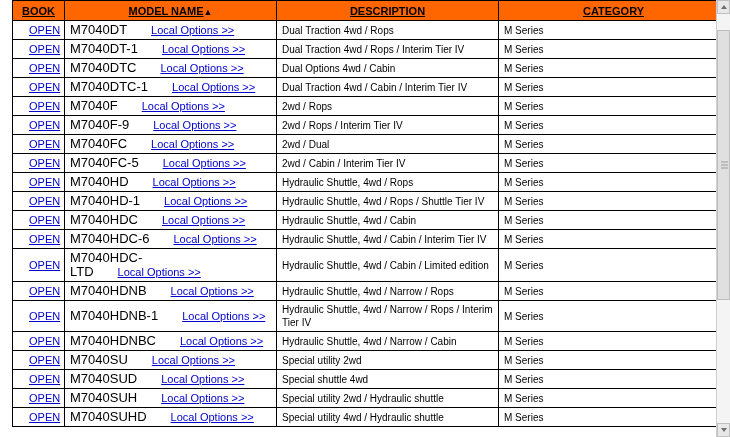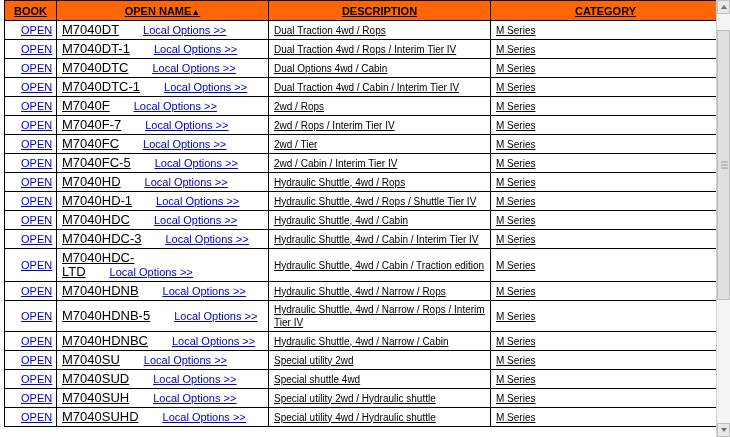--- a/index.html
+++ b/index.html
@@ -15,28 +15,27 @@
   }
   .app {
     position: relative;
     width: 730px;
     height: 437px;
     box-sizing: border-box;
     background: #ffffff;
   }
   .table-wrap {
     position: absolute;
-    left: 4px;
+    left: 12px;
     top: 0;
     width: 716px;
     height: 437px;
     overflow: hidden;
     box-sizing: border-box;
     border-right: 1px solid #b0b0b0;
-    text-decoration: underline;
   }
   table.grid {
     border-collapse: collapse;
     table-layout: fixed;
     width: 716px;
     font-size: 11px;
     color: #000000;
   }
   table.grid col.c-book  { width: 52px; }
   table.grid col.c-model { width: 212px; }
@@ -180,21 +179,21 @@
         <col class="c-model">
         <col class="c-desc">
         <col class="c-cat">
       </colgroup>
       <thead>
         <tr>
           <th>
             <span class="hdr-link">BOOK</span>
           </th>
           <th>
-            <span class="hdr-link">OPEN NAME</span><span class="sort-arrow">▲</span>
+            <span class="hdr-link">MODEL NAME</span><span class="sort-arrow">▲</span>
           </th>
           <th>
             <span class="hdr-link">DESCRIPTION</span>
           </th>
           <th>
             <span class="hdr-link">CATEGORY</span>
           </th>
         </tr>
       </thead>
       <tbody id="rows-body">
@@ -223,28 +222,28 @@
             <td class="cat">M Series</td>
           </tr>
           <tr>
             <td class="book"><span class="open-link">OPEN</span></td>
             <td><span class="model-code">M7040F</span><span class="local-link">Local Options &gt;&gt;</span></td>
             <td class="desc">2wd / Rops</td>
             <td class="cat">M Series</td>
           </tr>
           <tr>
             <td class="book"><span class="open-link">OPEN</span></td>
-            <td><span class="model-code">M7040F-7</span><span class="local-link">Local Options &gt;&gt;</span></td>
+            <td><span class="model-code">M7040F-9</span><span class="local-link">Local Options &gt;&gt;</span></td>
             <td class="desc">2wd / Rops / Interim Tier IV</td>
             <td class="cat">M Series</td>
           </tr>
           <tr>
             <td class="book"><span class="open-link">OPEN</span></td>
             <td><span class="model-code">M7040FC</span><span class="local-link">Local Options &gt;&gt;</span></td>
-            <td class="desc">2wd / Tier</td>
+            <td class="desc">2wd / Dual</td>
             <td class="cat">M Series</td>
           </tr>
           <tr>
             <td class="book"><span class="open-link">OPEN</span></td>
             <td><span class="model-code">M7040FC-5</span><span class="local-link">Local Options &gt;&gt;</span></td>
             <td class="desc">2wd / Cabin / Interim Tier IV</td>
             <td class="cat">M Series</td>
           </tr>
           <tr>
             <td class="book"><span class="open-link">OPEN</span></td>
@@ -259,39 +258,39 @@
             <td class="cat">M Series</td>
           </tr>
           <tr>
             <td class="book"><span class="open-link">OPEN</span></td>
             <td><span class="model-code">M7040HDC</span><span class="local-link">Local Options &gt;&gt;</span></td>
             <td class="desc">Hydraulic Shuttle, 4wd / Cabin</td>
             <td class="cat">M Series</td>
           </tr>
           <tr>
             <td class="book"><span class="open-link">OPEN</span></td>
-            <td><span class="model-code">M7040HDC-3</span><span class="local-link">Local Options &gt;&gt;</span></td>
+            <td><span class="model-code">M7040HDC-6</span><span class="local-link">Local Options &gt;&gt;</span></td>
             <td class="desc">Hydraulic Shuttle, 4wd / Cabin / Interim Tier IV</td>
             <td class="cat">M Series</td>
           </tr>
           <tr>
             <td class="book"><span class="open-link">OPEN</span></td>
             <td><span class="model-code">M7040HDC-LTD</span><span class="local-link">Local Options &gt;&gt;</span></td>
-            <td class="desc">Hydraulic Shuttle, 4wd / Cabin / Traction edition</td>
+            <td class="desc">Hydraulic Shuttle, 4wd / Cabin / Limited edition</td>
             <td class="cat">M Series</td>
           </tr>
           <tr>
             <td class="book"><span class="open-link">OPEN</span></td>
             <td><span class="model-code">M7040HDNB</span><span class="local-link">Local Options &gt;&gt;</span></td>
             <td class="desc">Hydraulic Shuttle, 4wd / Narrow / Rops</td>
             <td class="cat">M Series</td>
           </tr>
           <tr>
             <td class="book"><span class="open-link">OPEN</span></td>
-            <td><span class="model-code">M7040HDNB-5</span><span class="local-link">Local Options &gt;&gt;</span></td>
+            <td><span class="model-code">M7040HDNB-1</span><span class="local-link">Local Options &gt;&gt;</span></td>
             <td class="desc">Hydraulic Shuttle, 4wd / Narrow / Rops / Interim Tier IV</td>
             <td class="cat">M Series</td>
           </tr>
           <tr>
             <td class="book"><span class="open-link">OPEN</span></td>
             <td><span class="model-code">M7040HDNBC</span><span class="local-link">Local Options &gt;&gt;</span></td>
             <td class="desc">Hydraulic Shuttle, 4wd / Narrow / Cabin</td>
             <td class="cat">M Series</td>
           </tr>
           <tr>

